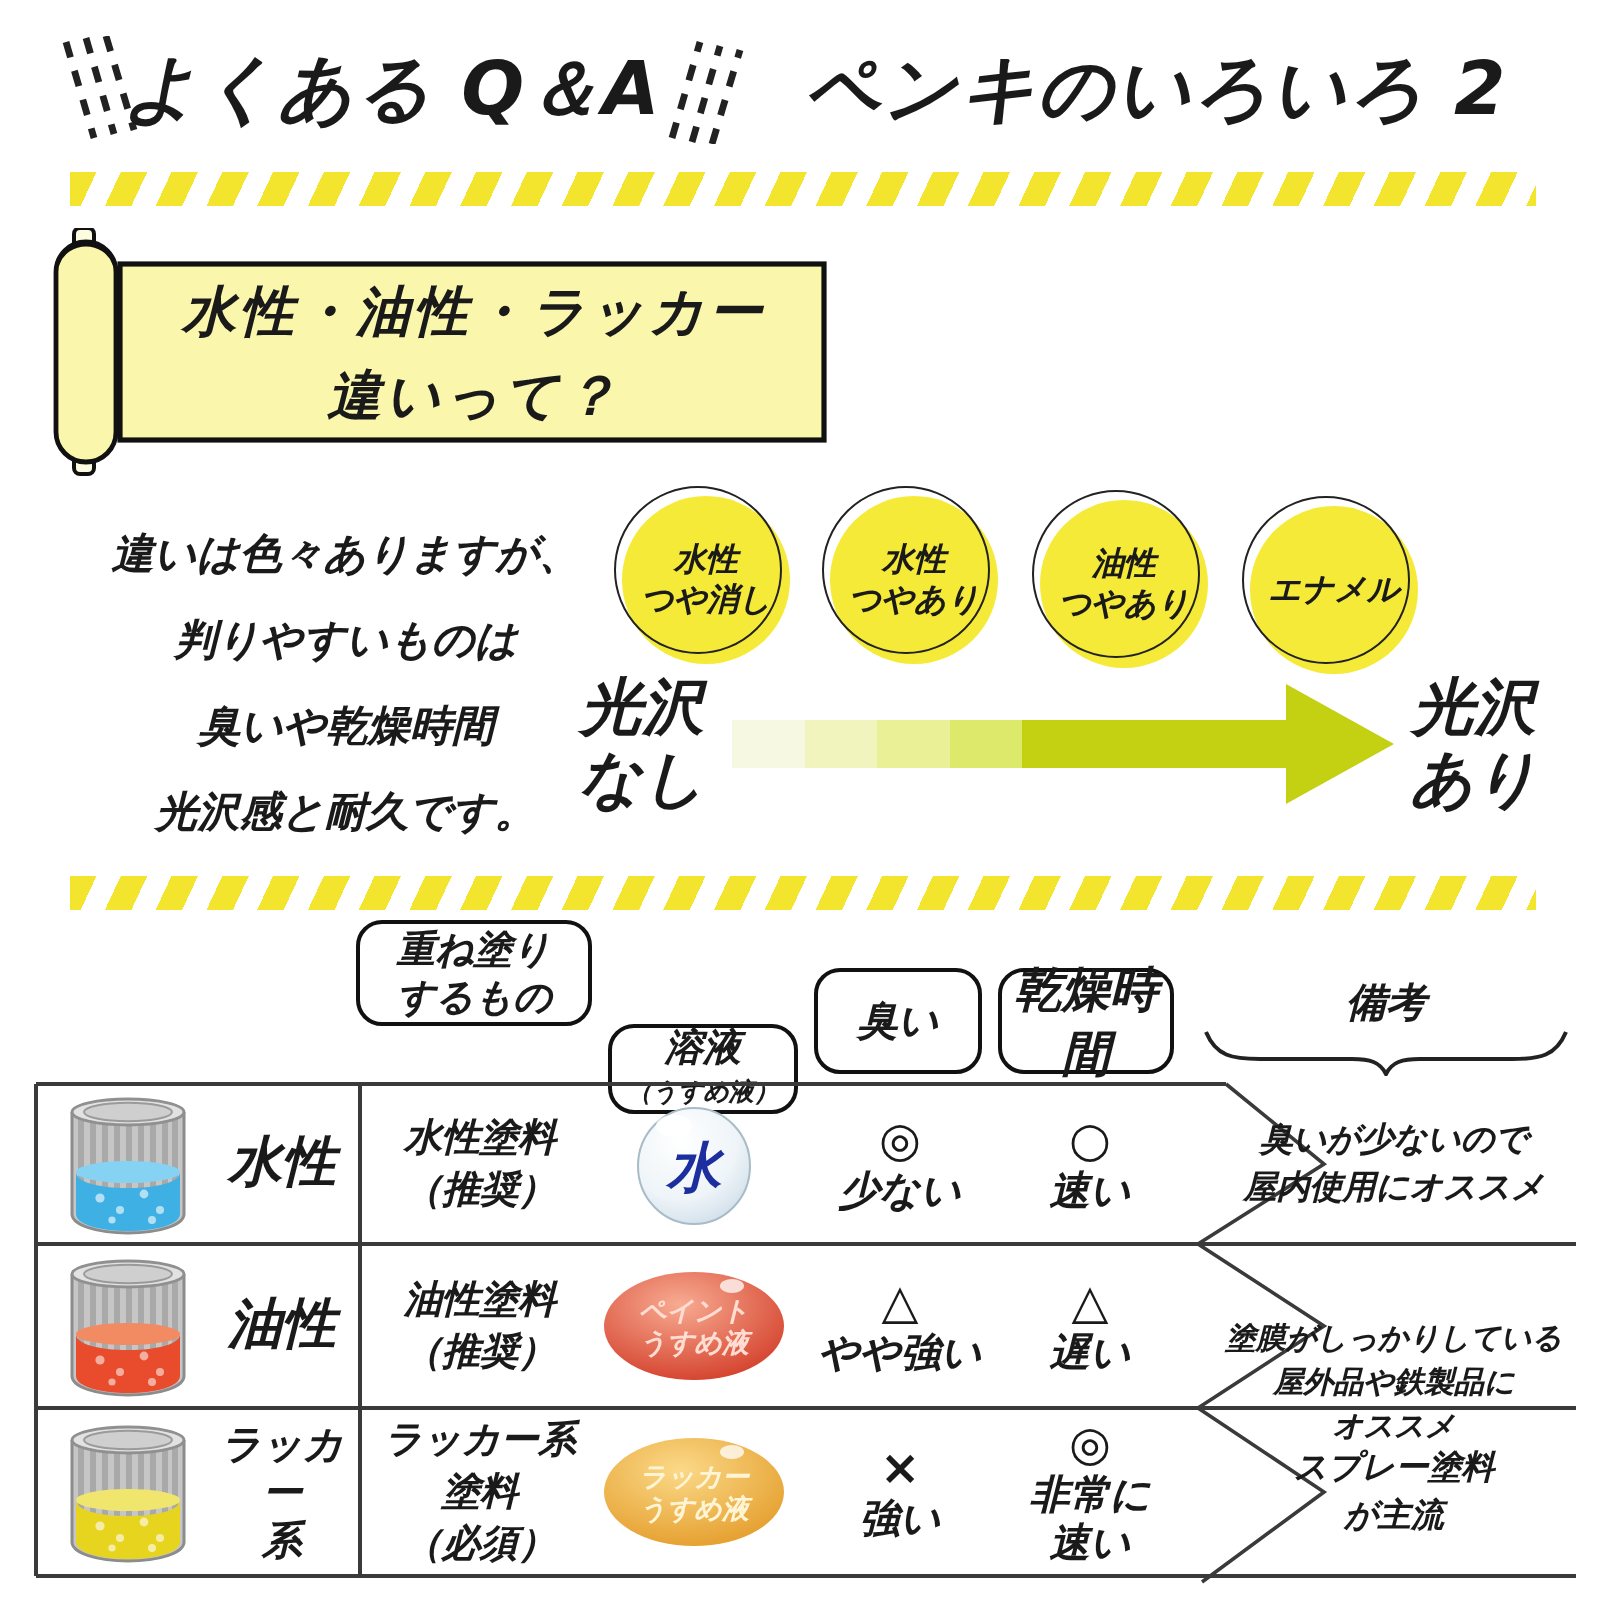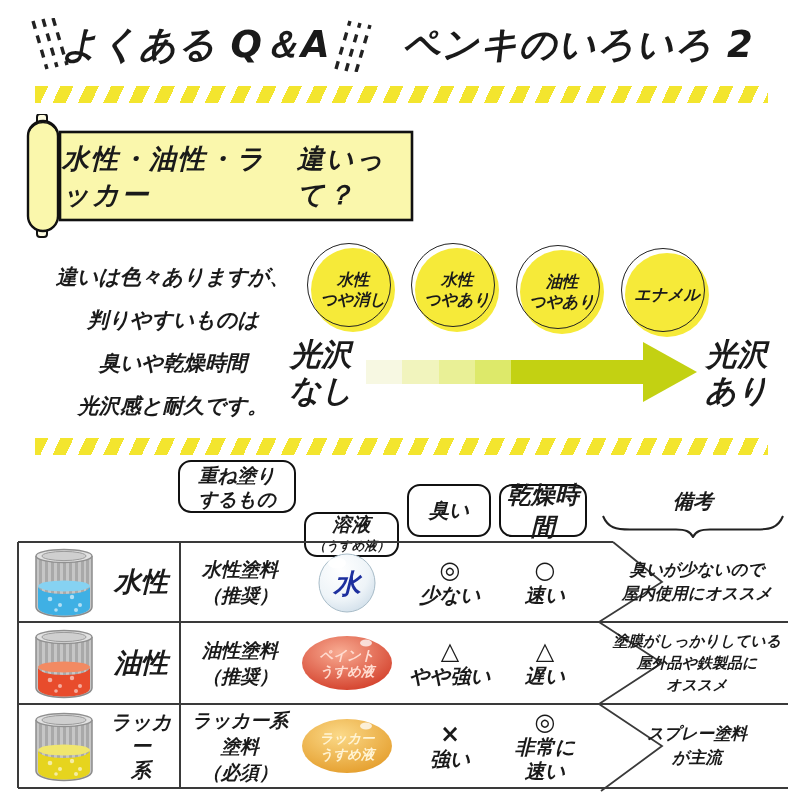--- a/index.html
+++ b/index.html
@@ -13,21 +13,21 @@
              font-size:37px;font-weight:900;letter-spacing:1px;}
   .dashsvg{width:40px;height:54px;}
   .dash-left{left:30px;top:18px;}
   .dash-mid{left:333px;top:18px;}
   
   .stripe{height:17px;background:repeating-linear-gradient(115deg,#f3e52e 0 12px,#ffffff 12px 23px);}
   .stripe1{left:35px;top:86px;width:733px;}
   .stripe2{left:35px;top:438px;width:733px;}
   
   .banner-svg{left:20px;top:114px;width:400px;height:124px;}
-  .banner-text{left:62px;top:132px;width:350px;height:90px;display:flex;flex-direction:row;
+  .banner-text{left:62px;top:132px;width:350px;height:90px;display:flex;flex-direction:column;
                align-items:center;justify-content:center;gap:6px;font-weight:900;font-size:27px;letter-spacing:2px;}
   
   .intro{left:44px;top:256px;width:258px;text-align:center;font-size:21px;font-weight:800;line-height:43px;}
   
   .gcircle{width:84px;height:84px;border-radius:50%;background:#f6ea39;display:flex;flex-direction:column;
            align-items:center;justify-content:center;font-size:16px;font-weight:900;line-height:20px;text-align:center;}
   .gcircle::after{content:"";position:absolute;width:84px;height:84px;border-radius:50%;
                   border:1.7px solid #222;transform:translate(-4px,-5px);box-sizing:border-box;}
   .gc1{left:311px;top:248px;}.gc2{left:415px;top:248px;}.gc3{left:520px;top:250px;}.gc4{left:625px;top:253px;}
   .gloss-label{width:76px;text-align:center;font-size:31px;font-weight:900;line-height:36px;}
@@ -49,21 +49,21 @@
   .cell{display:flex;flex-direction:column;align-items:center;justify-content:center;text-align:center;}
   .r1{top:542px;height:80px;}.r2{top:622px;height:82px;}.r3{top:704px;height:84px;}
   .c-can{left:24px;width:80px;}
   .c-type{left:102px;width:78px;font-size:27px;font-weight:900;line-height:30px;}
   .c-type.small{font-size:20px;line-height:24px;}
   .c-recoat{left:182px;width:116px;font-size:19px;font-weight:800;line-height:26px;}
   .c-solv{left:300px;width:94px;}
   .c-smell{left:402px;width:96px;}
   .c-dry{left:500px;width:90px;}
   .c-note{left:606px;width:182px;font-size:16.5px;font-weight:800;line-height:24px;}
-  .c-note.tight{font-size:15px;line-height:22px;}
+  .c-note.tight{font-size:15px;line-height:22px;margin-top:28px;}
   .mark{font-size:24px;font-weight:700;line-height:26px;}
   .marklabel{font-size:20px;font-weight:900;line-height:24px;}
   .can-svg{width:80px;height:72px;}
   .drop-svg{width:62px;height:64px;}
   .blob-svg{width:94px;height:58px;}
 </style>
 </head>
 <body>
 
 <div class="page">

